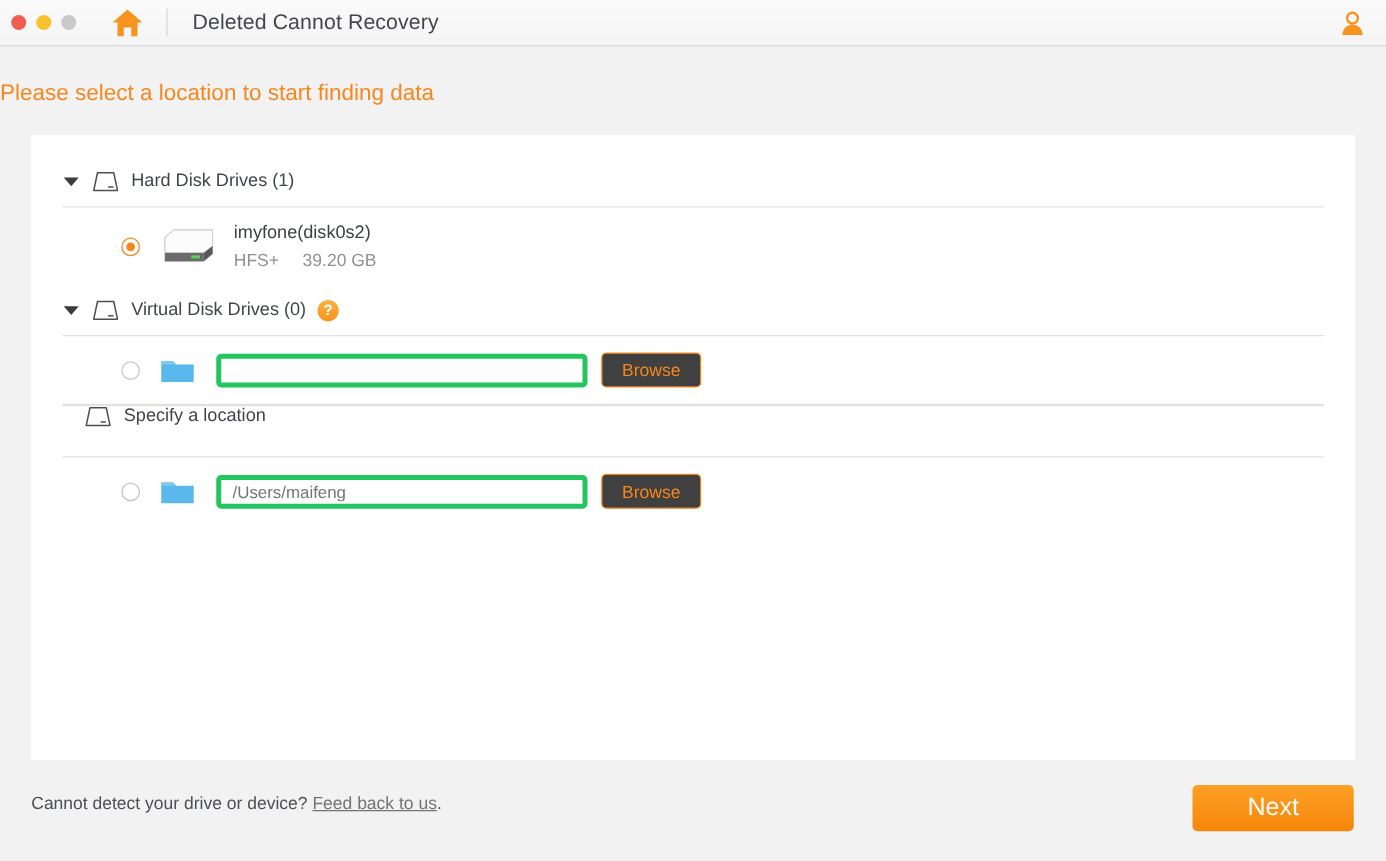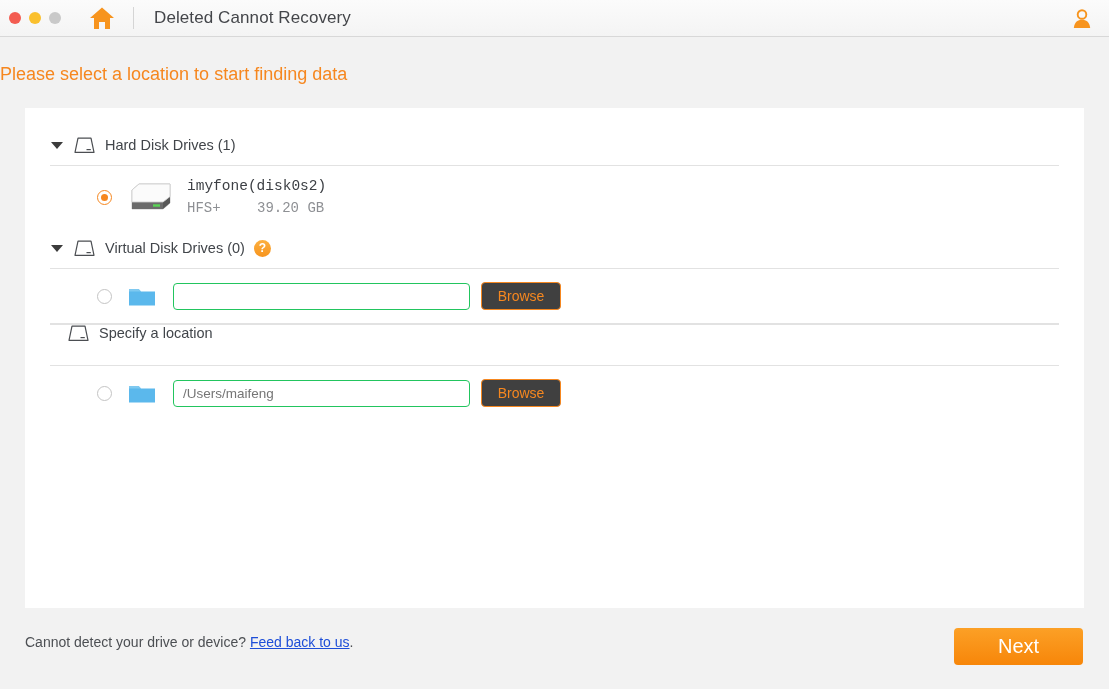--- a/index.html
+++ b/index.html
@@ -115,37 +115,37 @@
   .radio.checked::after {
     content: "";
     position: absolute;
     left: 50%; top: 50%;
     width: 7px; height: 7px;
     margin: -3.5px 0 0 -3.5px;
     border-radius: 50%;
     background: #f6871f;
   }
   .hdd-icon { width: 44px; height: 30px; margin-left: 17px; }
-  .drive-text { margin-left: 14px; font-family: Liberation Mono, monospace; }
+  .drive-text { margin-left: 14px; }
   .drive-name { font-size: 14.5px; color: #3d4045; line-height: 20px; }
   .drive-meta { font-size: 14px; color: #8e9094; line-height: 20px; margin-top: 2px; }
-  .drive-meta .fs { margin-right: 28px; }
+  .drive-meta .fs { margin-right: 15px; }
 
   
   .browse-row {
     height: 54px;
     display: flex;
     align-items: center;
     padding-left: 55px;
   }
   .folder-icon { width: 28px; height: 22px; margin-left: 16px; flex: 0 0 auto; }
   .path-input {
     margin-left: 17px;
     width: 297px; height: 27px;
-    border: 1px solid #22c55e;
+    border: 4px solid #22c55e;
     border-radius: 4px;
     background: #fff;
     font-family: "Liberation Sans", sans-serif;
     font-size: 13.5px;
     color: #8b8d91;
     padding: 0 9px;
     outline: none;
   }
   .browse-btn {
     margin-left: 11px;
@@ -172,21 +172,21 @@
     width: 1109px; height: 81px;
     background: #f2f2f2;
   }
   .footer-text {
     position: absolute;
     left: 25px; top: 26px;
     font-size: 14px;
     color: #4c4f53;
   }
   .footer-text a {
-    color: #1d4ed8;
+    color: #737373;
     text-decoration: underline;
   }
   .next-btn {
     position: absolute;
     right: 26px; top: 20px;
     width: 129px; height: 37px;
     border: none;
     border-radius: 4px;
     background: linear-gradient(#fca026, #f78609);
     color: #fff;

